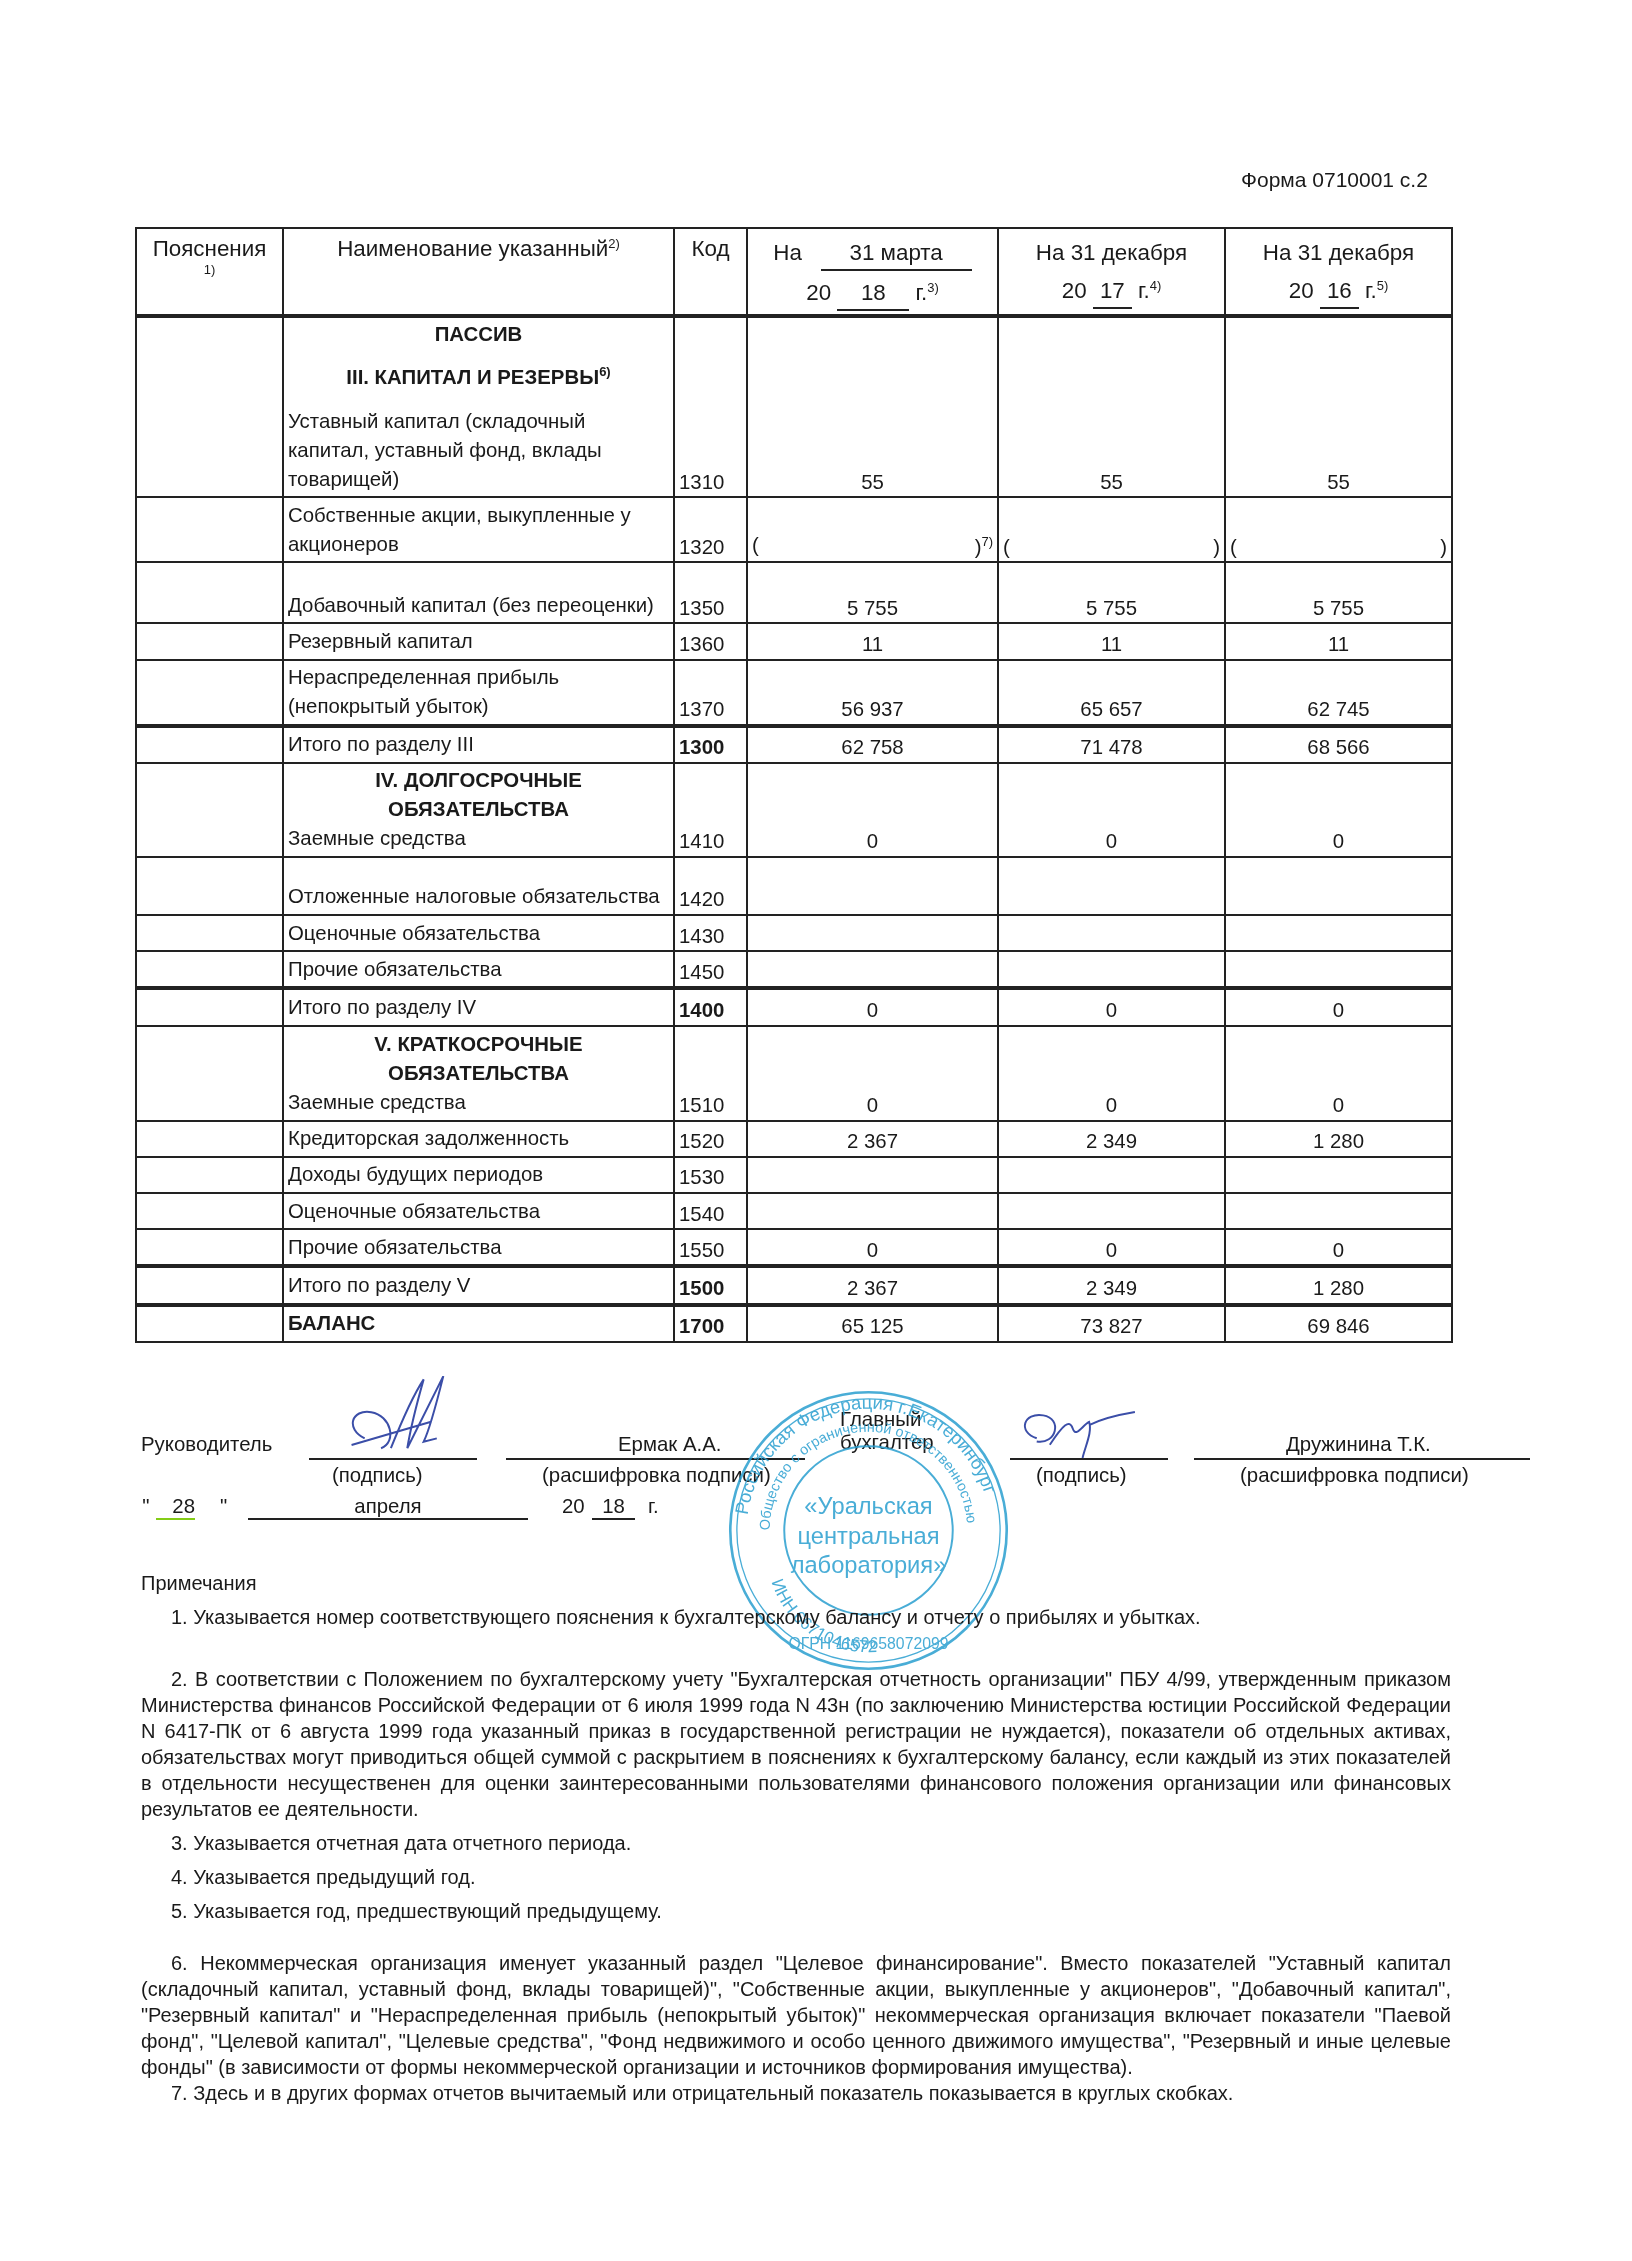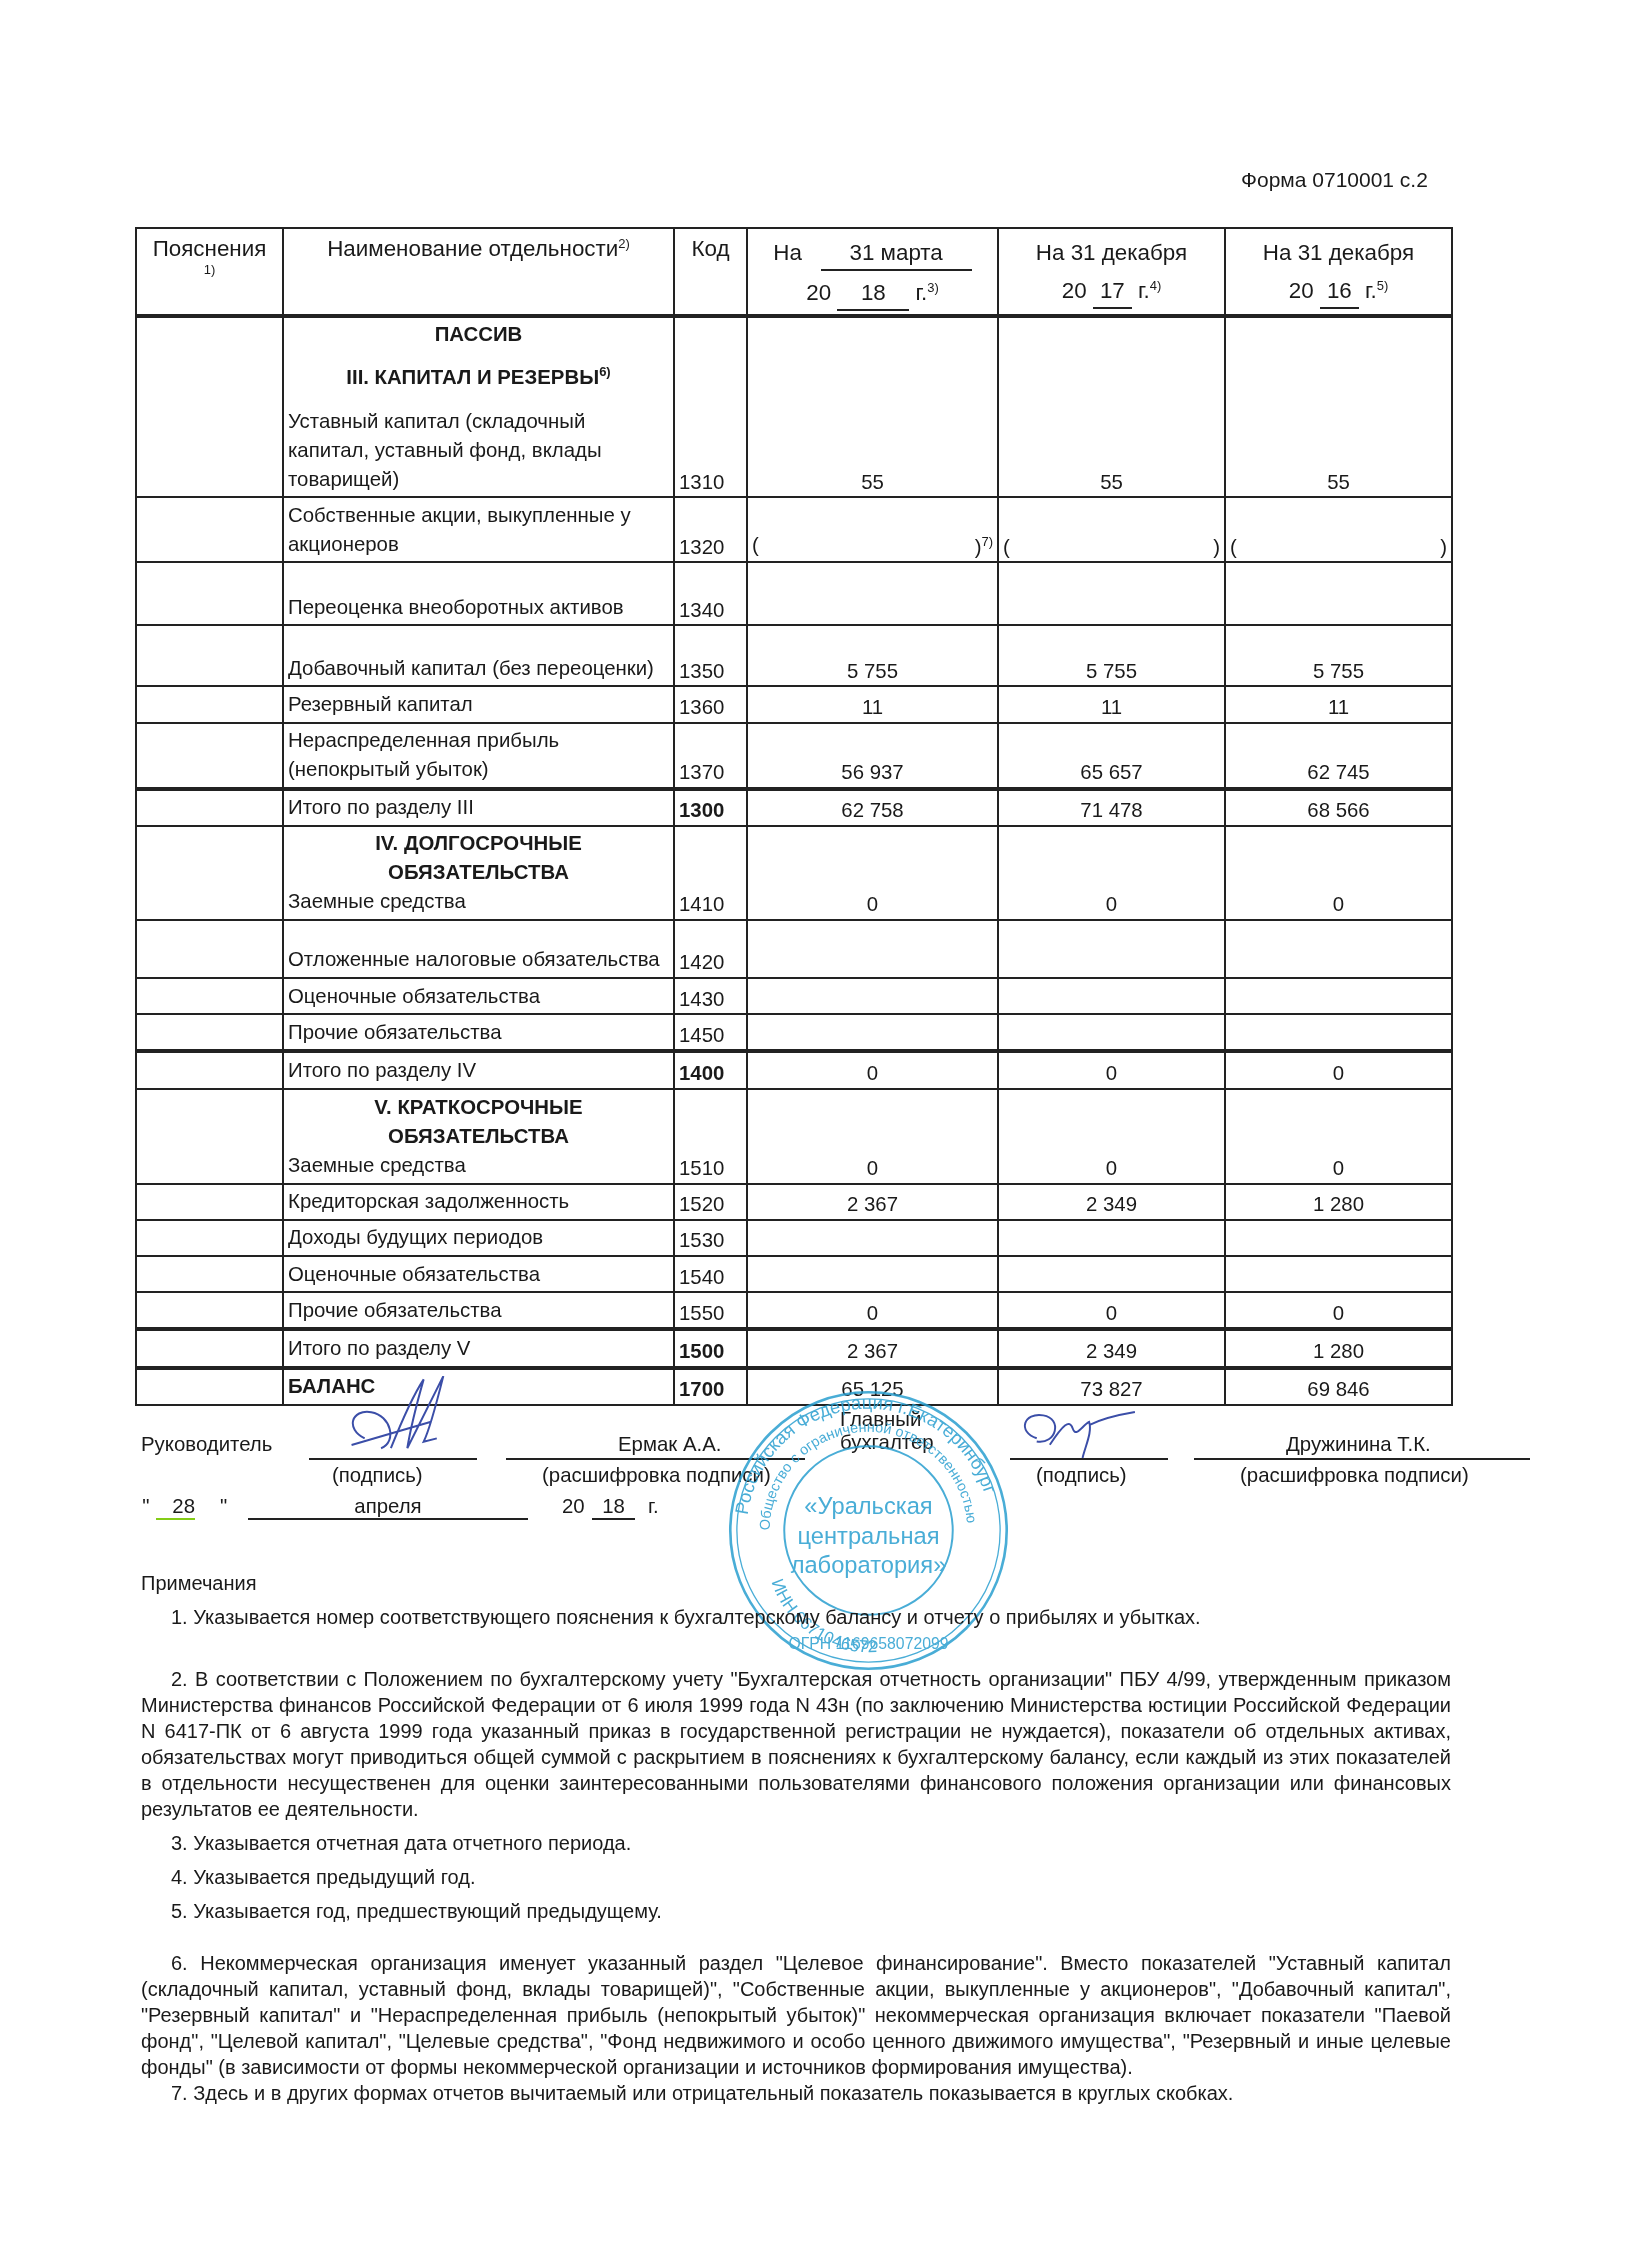--- a/index.html
+++ b/index.html
@@ -51,21 +51,21 @@
       <col class="c5">
       <col class="c6">
     </colgroup>
   <thead>
     <tr>
       <th style="text-align:center;">
         <span>Пояснения</span><br>
         <span class="sup" style="font-size:13px">1)</span>
       </th>
       <th style="text-align:center;">
-        <span>Наименование отдельности</span><span class="sup">2)</span>
+        <span>Наименование указанный</span><span class="sup">2)</span>
       </th>
       <th style="text-align:center;">
         <span>Код</span>
       </th>
       <th class="hdr-date">
         <div><span>На</span>&nbsp;&nbsp;&nbsp;<span class="ul" style="width:151px;text-align:center">31 марта</span></div>
         <div><span>20</span>&nbsp;<span class="ul" style="width:72px;text-align:center">18</span>&nbsp;<span>г.</span><span class="sup">3)</span></div>
       </th>
       <th class="hdr-date">
         <div>На 31 декабря</div>
@@ -109,28 +109,20 @@
           </div>
         </td>
       <td>
           <div class="paren">
             <span>(</span>
             <span>)</span>
           </div>
         </td>
     </tr>
 
-    <tr style="height:63px;">
-      <td></td>
-      <td class="name">Переоценка внеоборотных активов</td>
-      <td class="code">1340</td>
-      <td class="val"></td>
-      <td class="val"></td>
-      <td class="val"></td>
-    </tr>
 
     <tr style="height:61px;">
       <td></td>
       <td class="name">Добавочный капитал (без переоценки)</td>
       <td class="code">1350</td>
       <td class="val">5 755</td>
       <td class="val">5 755</td>
       <td class="val">5 755</td>
     </tr>
 

